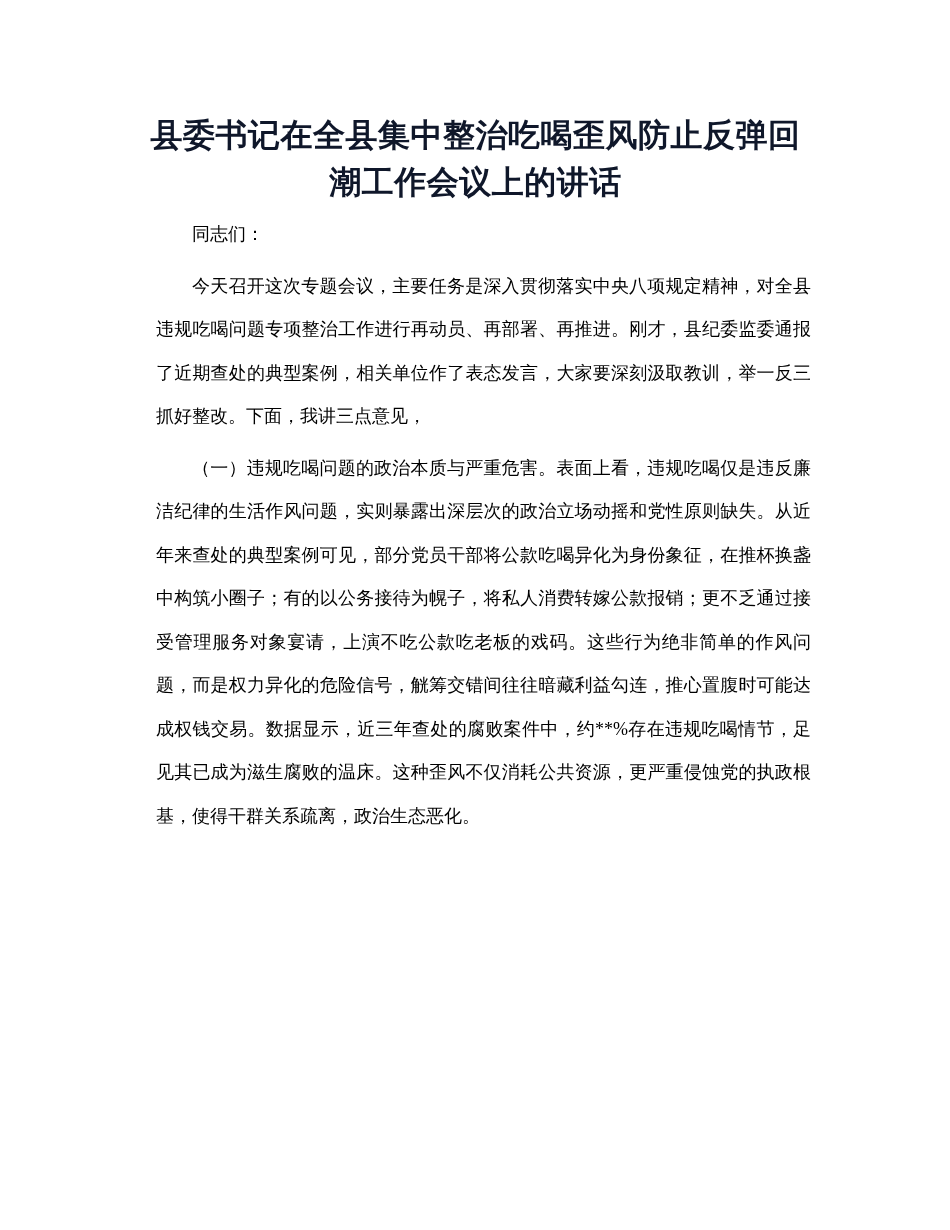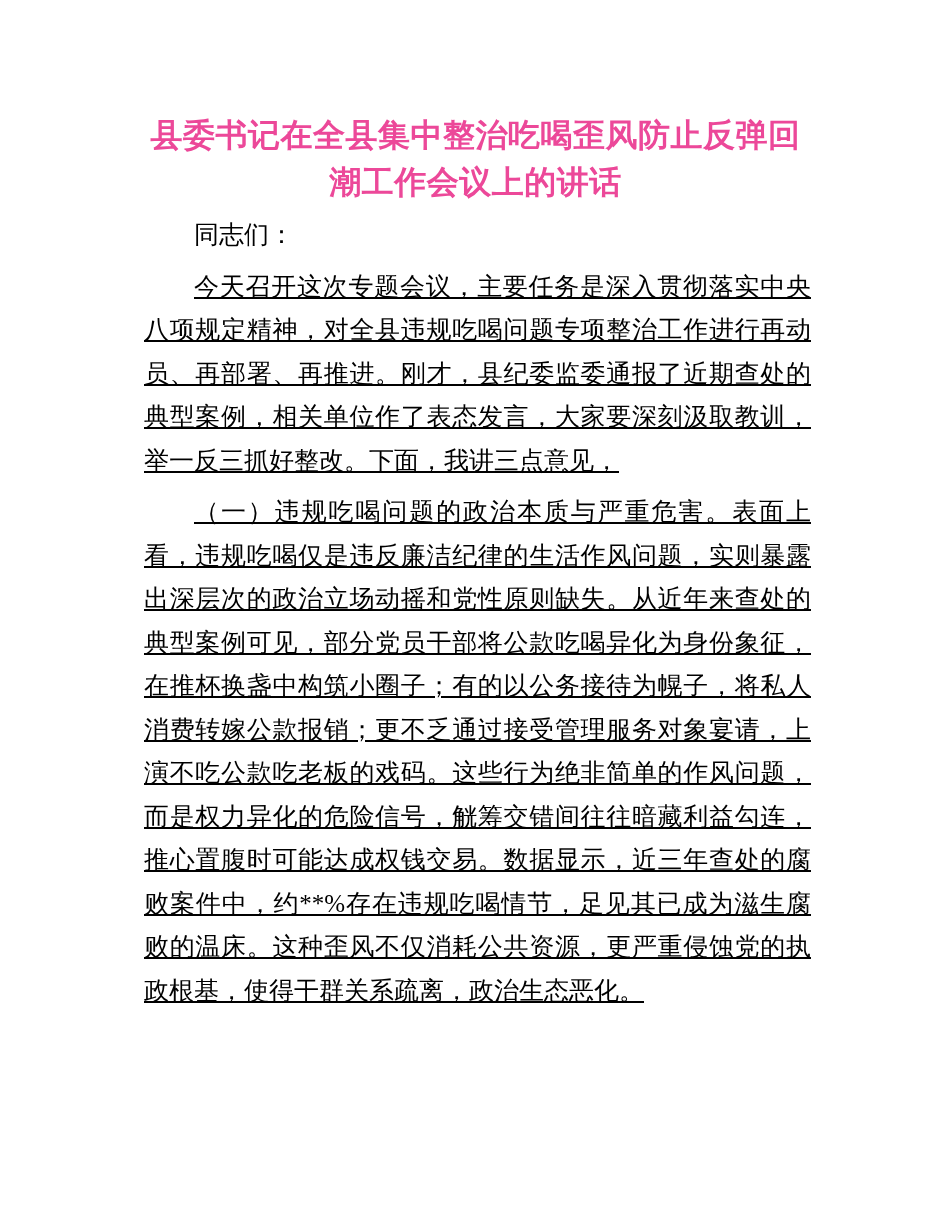--- a/index.html
+++ b/index.html
@@ -21,36 +21,35 @@
     color: #000000;
   }
   .doc-title {
     font-family: "Liberation Sans", "DejaVu Sans", sans-serif;
     font-weight: 700;
     font-size: 32px;
     line-height: 47px;
     letter-spacing: 0.5px;
     text-align: center;
     margin: 0 0 7px 0;
-    color: #ec4899;
+    color: #0f172a;
   }
   .salutation,
   .para {
     font-family: "Liberation Serif", "DejaVu Serif", serif;
     font-weight: 400;
-    font-size: 25px;
+    font-size: 18px;
     line-height: 43.5px;
-    margin: 0 0 8px 4px;
+    margin: 0 0 8px 16px;
     text-indent: 2em;
     color: #000000;
   }
   .para {
     text-align: justify;
     text-justify: inter-character;
-    text-decoration: underline;
   }
   .salutation {
     text-align: left;
   }
   .section-heading {
     text-align: left;
   }
 </style>
 </head>
 <body>

